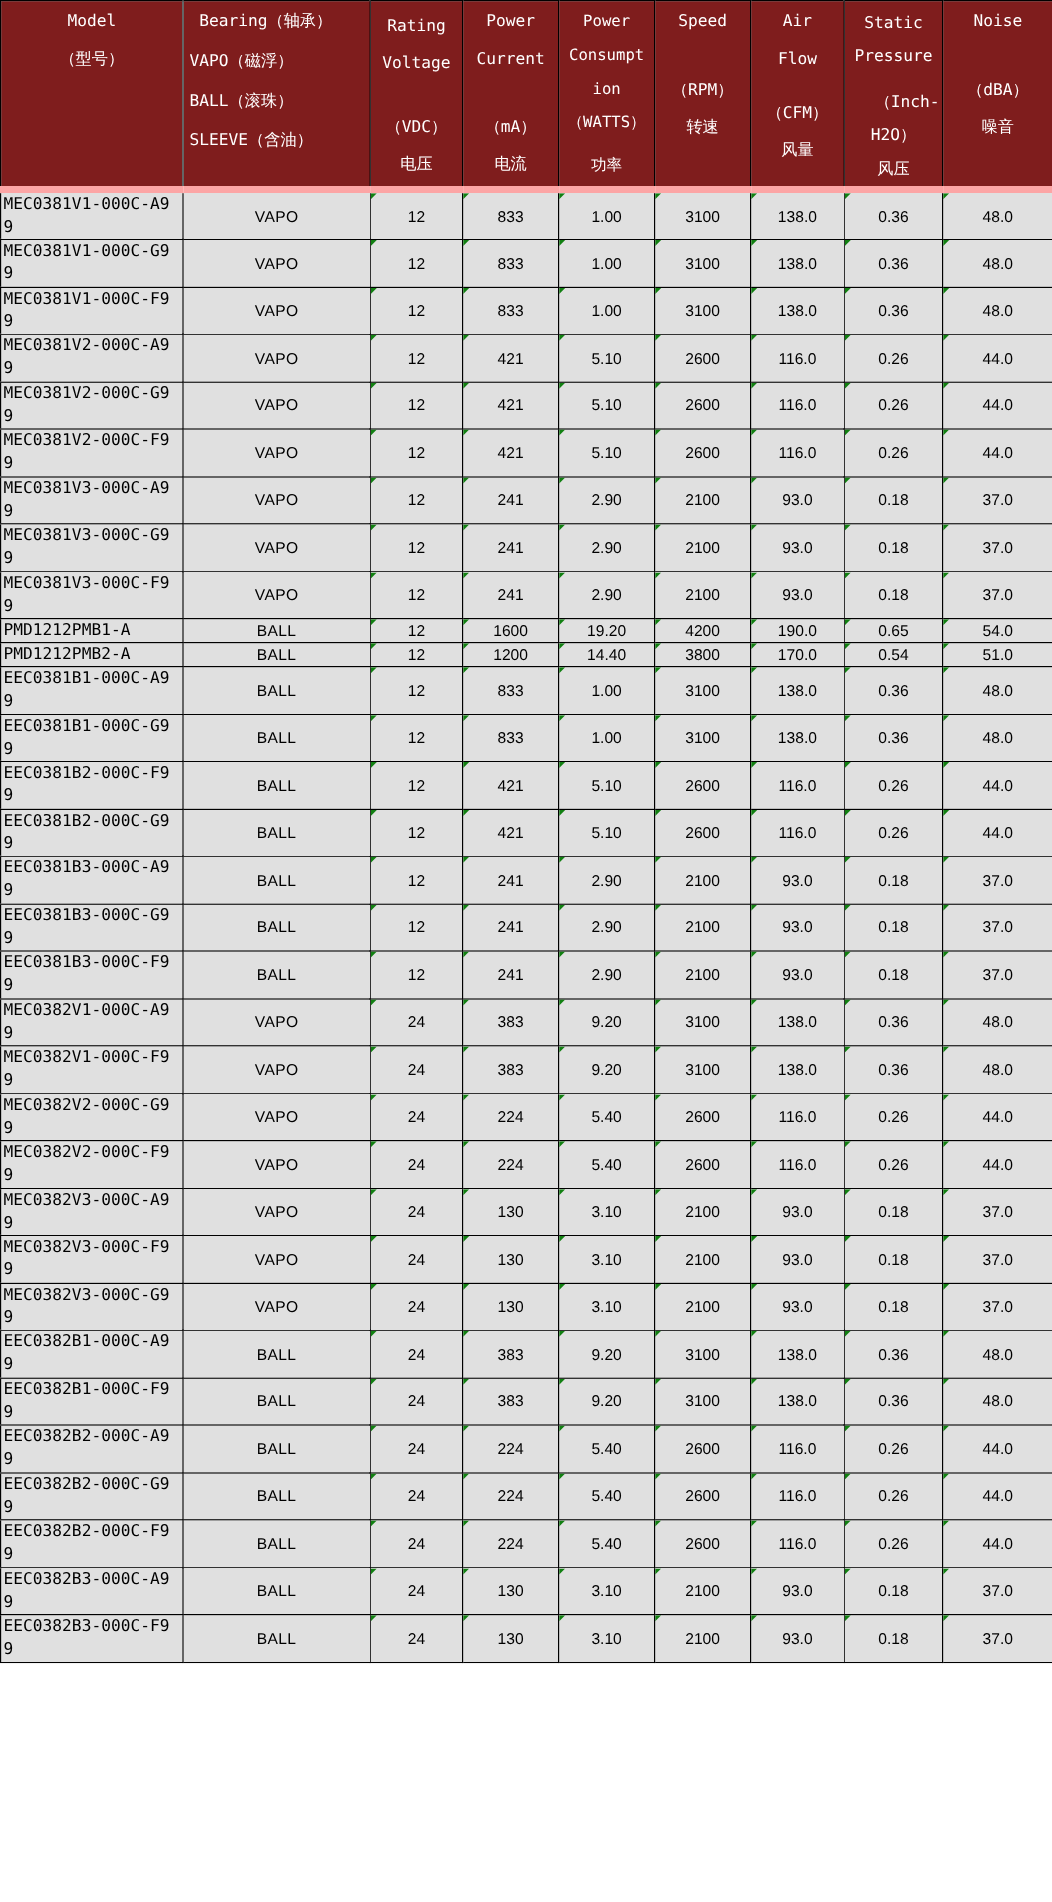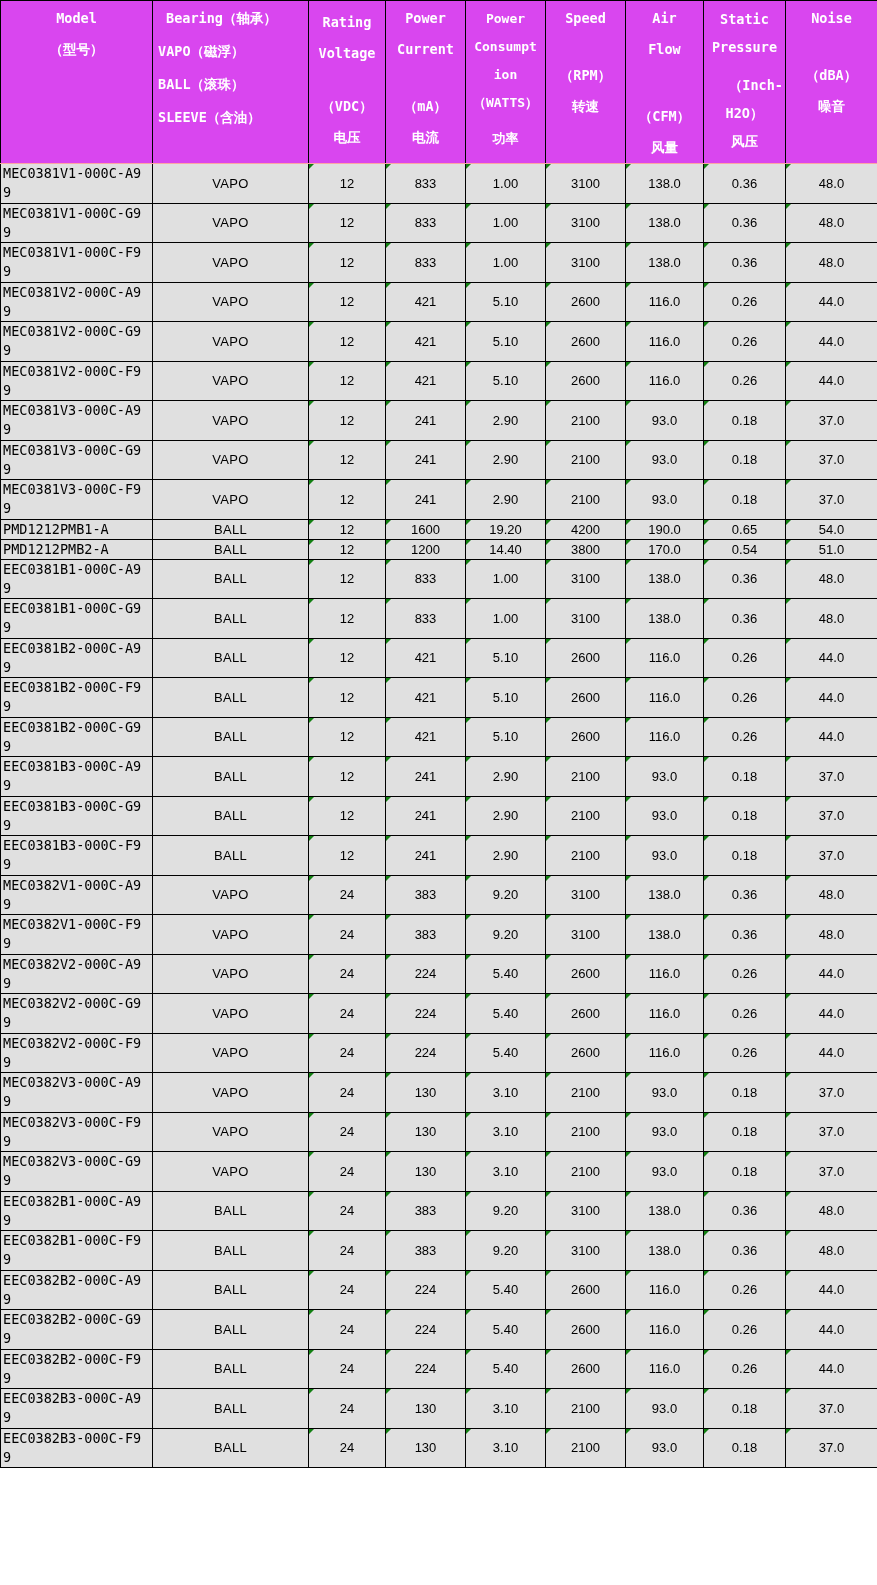--- a/index.html
+++ b/index.html
@@ -25,26 +25,26 @@
   #spec-table col.c-current  { width: 80px;  }
   #spec-table col.c-power    { width: 80px;  }
   #spec-table col.c-speed    { width: 80px;  }
   #spec-table col.c-airflow  { width: 78px;  }
   #spec-table col.c-static   { width: 82px;  }
   #spec-table col.c-noise    { width: 92px;  }
 
   
   thead tr.head-row { height: 137px; }
   th.hcell {
-    background: #d946ef;
+    background: #7f1d1d;
     color: #ffffff;
     border-right: 1px solid #000000;
-    border-bottom: 1px solid #fca5a5;
+    border-bottom: 6px solid #fca5a5;
     font-family: "DejaVu Sans Mono", "Liberation Mono", monospace;
-    font-weight: bold;
+    font-weight: normal;
     font-size: 13.5px;
     line-height: 31px;
     padding: 0 2px;
     text-align: center;
     vertical-align: top;
     overflow: hidden;
   }
   th.hcell .hline { display: block; white-space: nowrap; }
   th.hcell.model-head { vertical-align: top; }
   th.hcell.model-head .hline.l1 { margin-top: 2px; }
@@ -57,21 +57,21 @@
   th.hcell.rating-head .hline.l1 { margin-top: 6px; }
   th.hcell.rating-head .hline.l3 { margin-top: 22px; }
   th.hcell.curr-head  .hline.l1 { margin-top: 2px; }
   th.hcell.curr-head  .hline.l3 { margin-top: 26px; }
   th.hcell.cons-head { line-height: 28px; font-size: 13px; }
   th.hcell.cons-head .hline.l1 { margin-top: 4px; }
   th.hcell.cons-head .hline.l5 { margin-top: 8px; }
   th.hcell.speed-head .hline.l1 { margin-top: 2px; }
   th.hcell.speed-head .hline.l3 { margin-top: 26px; }
   th.hcell.air-head   .hline.l1 { margin-top: 2px; }
-  th.hcell.air-head   .hline.l3 { margin-top: 36px; }
+  th.hcell.air-head   .hline.l3 { margin-top: 14px; }
   th.hcell.static-head { line-height: 28px; }
   th.hcell.static-head .hline.l1 { margin-top: 4px; }
   th.hcell.static-head .hline.l3 { margin-top: 10px; text-align: right; }
   th.hcell.noise-head .hline.l1 { margin-top: 2px; }
   th.hcell.noise-head .hline.l3 { margin-top: 26px; }
 
   
   tbody tr.data-row { background: #000000; }
   tbody td {
     background: #e0e0e0;
@@ -321,53 +321,42 @@
         <td class="bearing-cell">BALL</td>
         <td class="num-cell marked">12</td>
         <td class="num-cell marked">833</td>
         <td class="num-cell marked">1.00</td>
         <td class="num-cell marked">3100</td>
         <td class="num-cell marked">138.0</td>
         <td class="num-cell marked">0.36</td>
         <td class="num-cell marked">48.0</td>
       </tr>
       <tr class="data-row row-2line">
-        <td class="model-cell">EEC0381B2-000C-A99</td>
+        <td class="model-cell">EEC0381B2-000C-F99</td>
         <td class="bearing-cell">BALL</td>
         <td class="num-cell marked">12</td>
         <td class="num-cell marked">421</td>
         <td class="num-cell marked">5.10</td>
         <td class="num-cell marked">2600</td>
         <td class="num-cell marked">116.0</td>
         <td class="num-cell marked">0.26</td>
         <td class="num-cell marked">44.0</td>
       </tr>
       <tr class="data-row row-2line">
-        <td class="model-cell">EEC0381B2-000C-F99</td>
+        <td class="model-cell">EEC0381B2-000C-G99</td>
         <td class="bearing-cell">BALL</td>
         <td class="num-cell marked">12</td>
         <td class="num-cell marked">421</td>
         <td class="num-cell marked">5.10</td>
         <td class="num-cell marked">2600</td>
         <td class="num-cell marked">116.0</td>
         <td class="num-cell marked">0.26</td>
         <td class="num-cell marked">44.0</td>
       </tr>
       <tr class="data-row row-2line">
-        <td class="model-cell">EEC0381B2-000C-G99</td>
-        <td class="bearing-cell">BALL</td>
-        <td class="num-cell marked">12</td>
-        <td class="num-cell marked">421</td>
-        <td class="num-cell marked">5.10</td>
-        <td class="num-cell marked">2600</td>
-        <td class="num-cell marked">116.0</td>
-        <td class="num-cell marked">0.26</td>
-        <td class="num-cell marked">44.0</td>
-      </tr>
-      <tr class="data-row row-2line">
         <td class="model-cell">EEC0381B3-000C-A99</td>
         <td class="bearing-cell">BALL</td>
         <td class="num-cell marked">12</td>
         <td class="num-cell marked">241</td>
         <td class="num-cell marked">2.90</td>
         <td class="num-cell marked">2100</td>
         <td class="num-cell marked">93.0</td>
         <td class="num-cell marked">0.18</td>
         <td class="num-cell marked">37.0</td>
       </tr>
@@ -407,31 +396,20 @@
       <tr class="data-row row-2line">
         <td class="model-cell">MEC0382V1-000C-F99</td>
         <td class="bearing-cell">VAPO</td>
         <td class="num-cell marked">24</td>
         <td class="num-cell marked">383</td>
         <td class="num-cell marked">9.20</td>
         <td class="num-cell marked">3100</td>
         <td class="num-cell marked">138.0</td>
         <td class="num-cell marked">0.36</td>
         <td class="num-cell marked">48.0</td>
-      </tr>
-      <tr class="data-row row-2line">
-        <td class="model-cell">MEC0382V2-000C-A99</td>
-        <td class="bearing-cell">VAPO</td>
-        <td class="num-cell marked">24</td>
-        <td class="num-cell marked">224</td>
-        <td class="num-cell marked">5.40</td>
-        <td class="num-cell marked">2600</td>
-        <td class="num-cell marked">116.0</td>
-        <td class="num-cell marked">0.26</td>
-        <td class="num-cell marked">44.0</td>
       </tr>
       <tr class="data-row row-2line">
         <td class="model-cell">MEC0382V2-000C-G99</td>
         <td class="bearing-cell">VAPO</td>
         <td class="num-cell marked">24</td>
         <td class="num-cell marked">224</td>
         <td class="num-cell marked">5.40</td>
         <td class="num-cell marked">2600</td>
         <td class="num-cell marked">116.0</td>
         <td class="num-cell marked">0.26</td>

